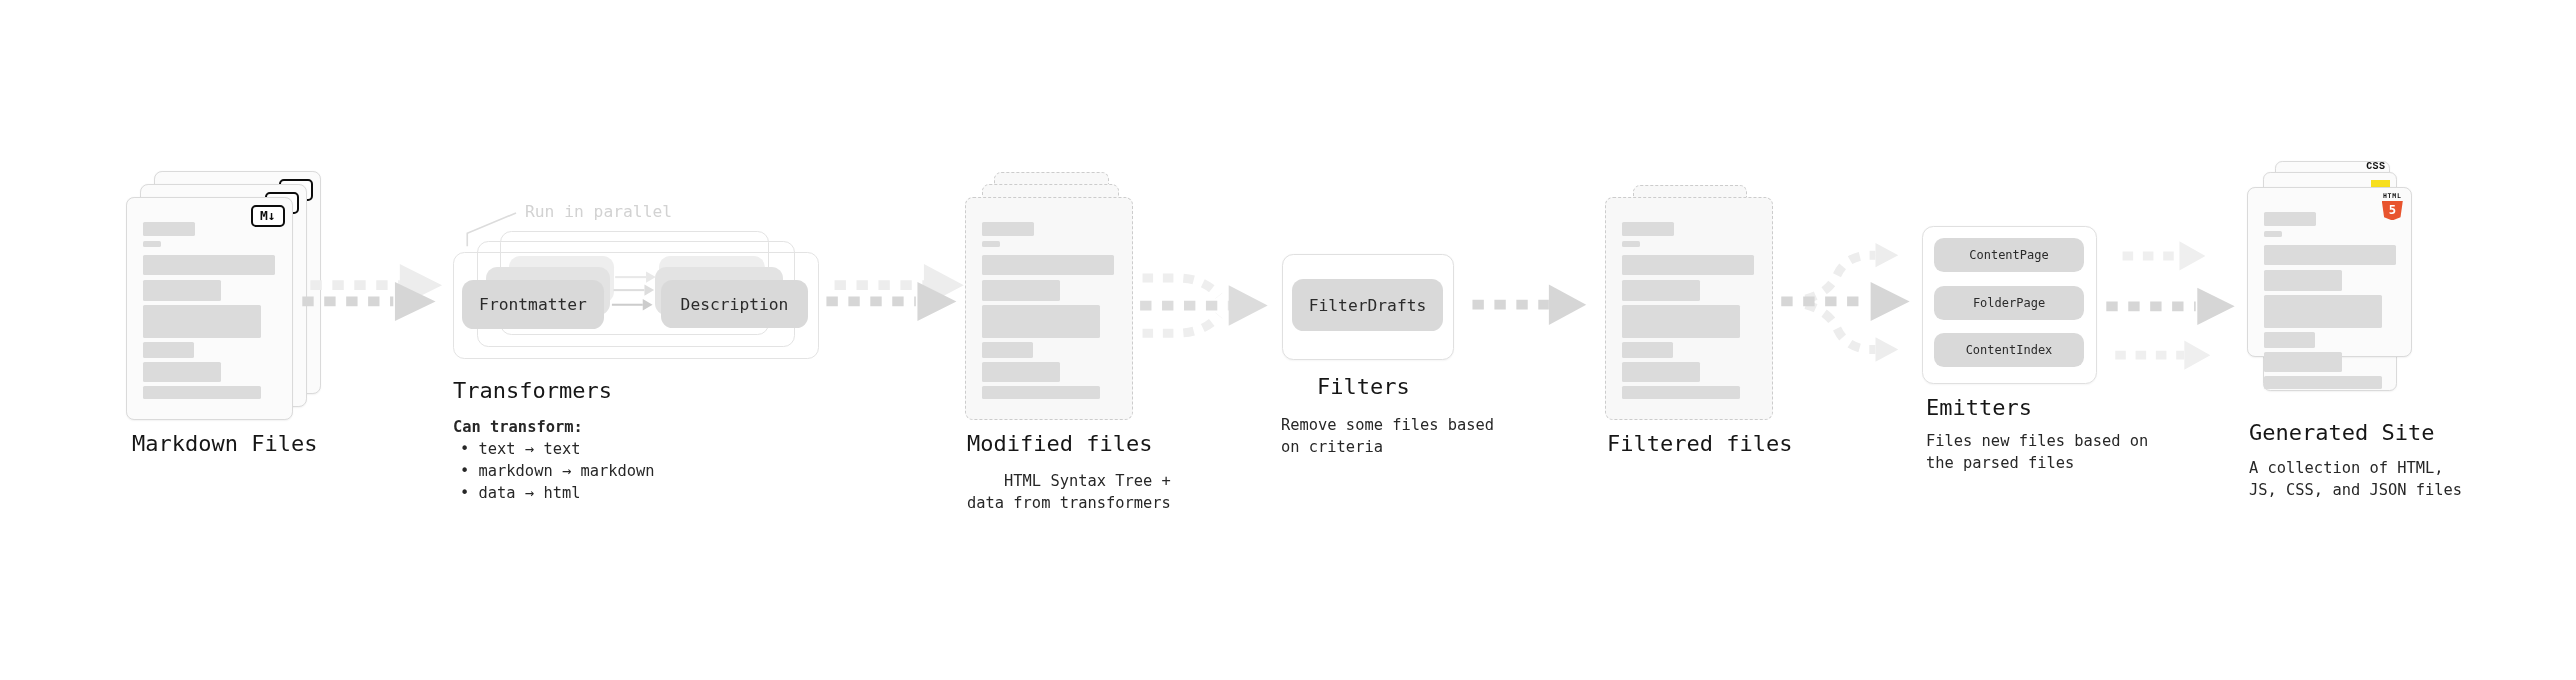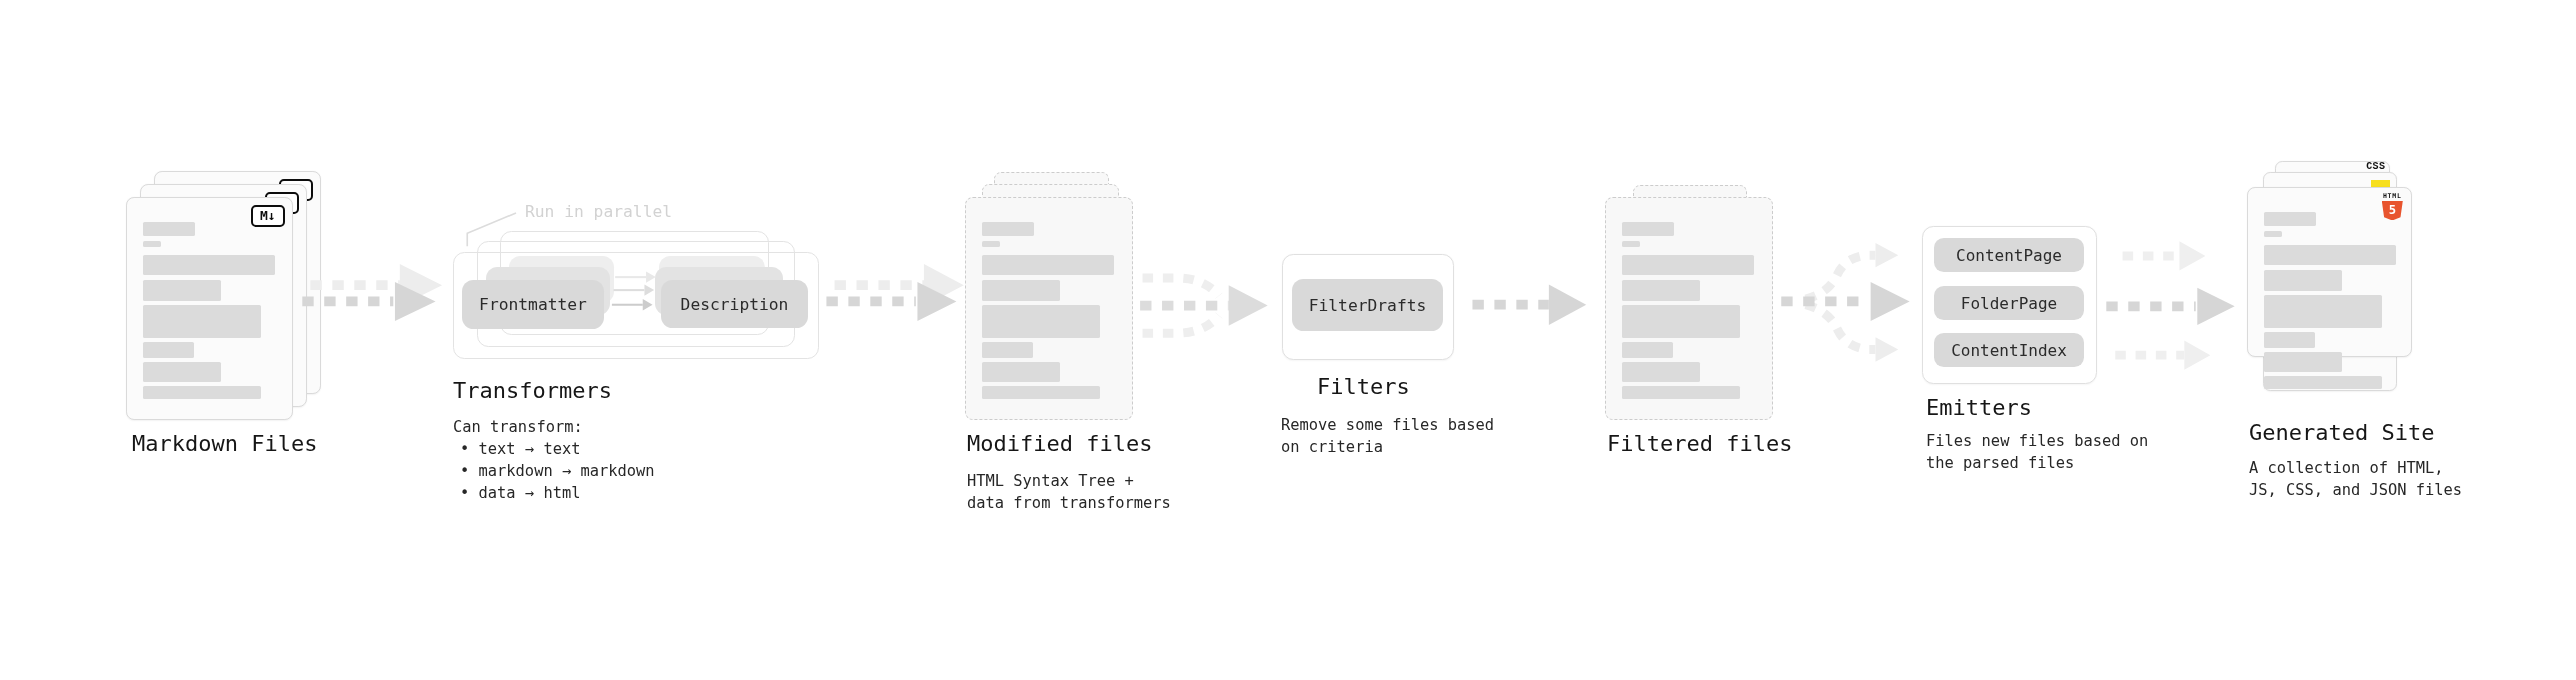--- a/index.html
+++ b/index.html
@@ -32,21 +32,21 @@
             font-weight:bold;font-size:13px;line-height:17px;text-align:center;color:#0d0d0d;}
 
   
   .group-box{position:absolute;border:1.6px solid #e3e3e3;border-radius:11.4px;box-sizing:border-box;background:transparent;}
   .panel-box{position:absolute;border:1.6px solid #e0e0e0;border-radius:11.4px;box-sizing:border-box;background:#ffffff;
              box-shadow:0 0.8px 1.6px rgba(0,0,0,.04);}
   .pill{position:absolute;background:#d9d9d9;border-radius:11.4px;display:flex;align-items:center;justify-content:center;
         font-size:16.3px;color:#2b2b2b;box-sizing:border-box;white-space:nowrap;}
   .pill.ghost2{background:#e3e3e3;}
   .pill.ghost3{background:#eeeeee;}
-  .pill.small{border-radius:9.8px;font-size:16px;}
+  .pill.small{border-radius:9.8px;font-size:12px;}
 
   
   .label{position:absolute;font-size:22px;line-height:24.4px;color:#161616;white-space:nowrap;z-index:4;}
   .caption{position:absolute;font-size:15.4px;line-height:22px;color:#272727;white-space:nowrap;z-index:4;}
   .annotation{position:absolute;font-size:16.3px;color:#d2d2d2;white-space:nowrap;z-index:4;}
 
   
   .css-badge{position:absolute;width:16.3px;text-align:center;}
   .css-word{font-size:10px;font-weight:bold;color:#111;line-height:6.5px;letter-spacing:0.4px;font-family:Liberation Mono, monospace;}
   .css-underline{height:2.4px;background:#2b6bf3;border-radius:0.8px;margin-top:0.8px;}
@@ -92,21 +92,21 @@
     <div class="group-box" style="left:453px;top:252px;width:366px;height:107px;"></div>
 
     <div class="pill ghost3" style="left:509px;top:256px;width:105px;height:47px;"></div>
     <div class="pill ghost3" style="left:659px;top:256px;width:106px;height:47px;"></div>
     <div class="pill ghost2" style="left:486px;top:267px;width:124px;height:48px;"></div>
     <div class="pill ghost2" style="left:655px;top:267px;width:128px;height:48px;"></div>
     <div class="pill" style="left:462px;top:280px;width:142px;height:49px;">Frontmatter</div>
     <div class="pill" style="left:661px;top:280px;width:147px;height:48px;">Description</div>
 
     <div class="label" style="left:453px;top:379px;">Transformers</div>
-    <div class="caption" style="left:453px;top:416px;">Can transform:</div>
+    <div class="caption" style="left:453px;top:416px;font-weight:bold;">Can transform:</div>
     <div class="caption" style="left:460px;top:438px;">
       <div>• text → text</div>
       <div>• markdown → markdown</div>
       <div>• data → html</div>
     </div>
   </div>
 
   <div>
     <div class="tab dashed" style="left:994px;top:172px;width:115px;height:37px;"></div>
     <div class="tab dashed" style="left:982px;top:184px;width:137px;height:37px;"></div>
@@ -116,21 +116,21 @@
           <div class="bar"></div>
           <div class="bar"></div>
           <div class="bar"></div>
           <div class="bar"></div>
           <div class="bar"></div>
           <div class="bar"></div>
           <div class="bar"></div>
       </div>
     </div>
     <div class="label" style="left:967px;top:432px;">Modified files</div>
-    <div class="caption" style="left:967px;top:470px;">
+    <div class="caption" style="left:967px;top:470px;text-align:right;">
       <div>HTML Syntax Tree +</div>
       <div>data from transformers</div>
     </div>
   </div>
 
   <div>
     <div class="panel-box" style="left:1282px;top:254px;width:172px;height:106px;"></div>
     <div class="pill" style="left:1292px;top:279px;width:151px;height:52px;">FilterDrafts</div>
     <div class="label" style="left:1281px;top:375px;margin-left:36px;">Filters</div>
     <div class="caption" style="left:1281px;top:414px;">

